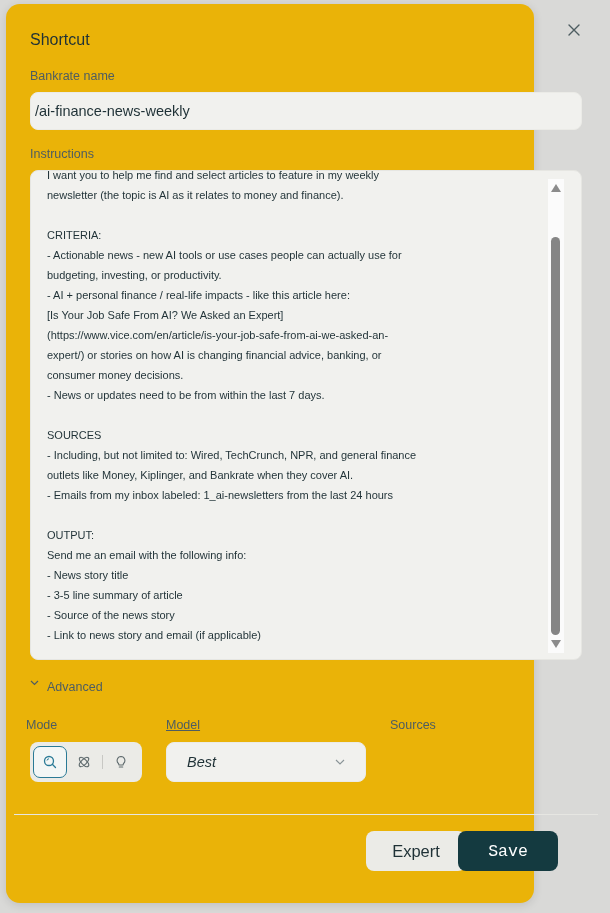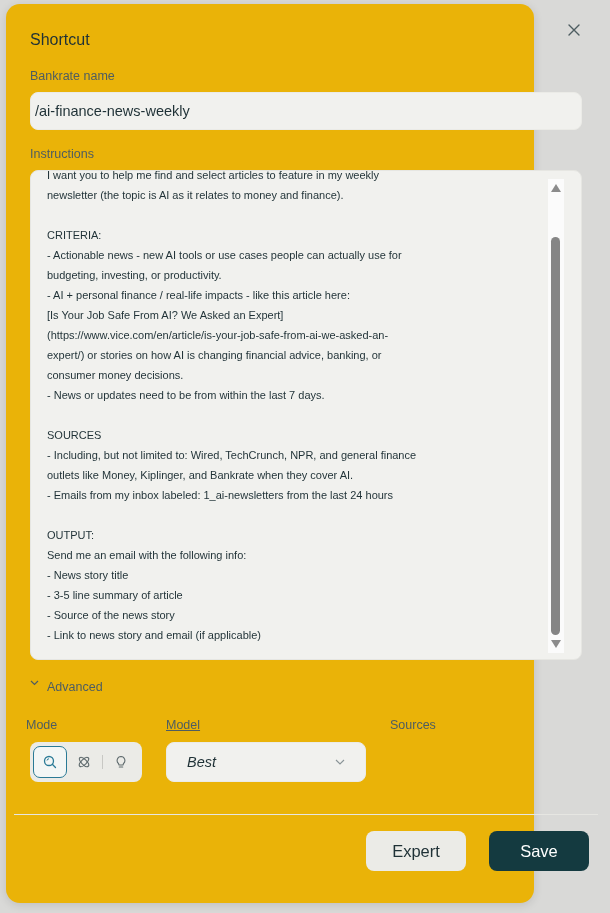--- a/index.html
+++ b/index.html
@@ -69,21 +69,21 @@
     padding: 0 20px; font-size: 14.5px; color: #1f3136; cursor: pointer; font-style: italic;
   }
   .select .txt { flex: 1; }
   .divider { position: absolute; left: 8px; top: 810px; width: 584px; height: 1px; background: #e6e6e2; }
   .btn {
     position: absolute; top: 827px; height: 40px; border-radius: 8px; font-size: 16.5px;
     display: flex; align-items: center; justify-content: center; cursor: pointer;
     font-family: "Liberation Sans", sans-serif;
   }
   .btn-cancel { left: 360px; width: 100px; background: #ebebe7; color: #1f3136; }
-  .btn-save { left: 483px; width: 100px; background: #143a40; color: #ffffff; }
+  .btn-save { left: 452px; width: 100px; background: #143a40; color: #ffffff; font-family: Liberation Mono, monospace; }
 </style>
 </head>
 <body>
 
 <div class="dialog">
   <div class="title">Shortcut</div>
   <div class="close">
     <svg width="12" height="12" viewBox="0 0 12 12">
       <path d="M1 1 L11 11 M11 1 L1 11" stroke="#4e5d61" stroke-width="1.4" stroke-linecap="round"></path>
     </svg>

